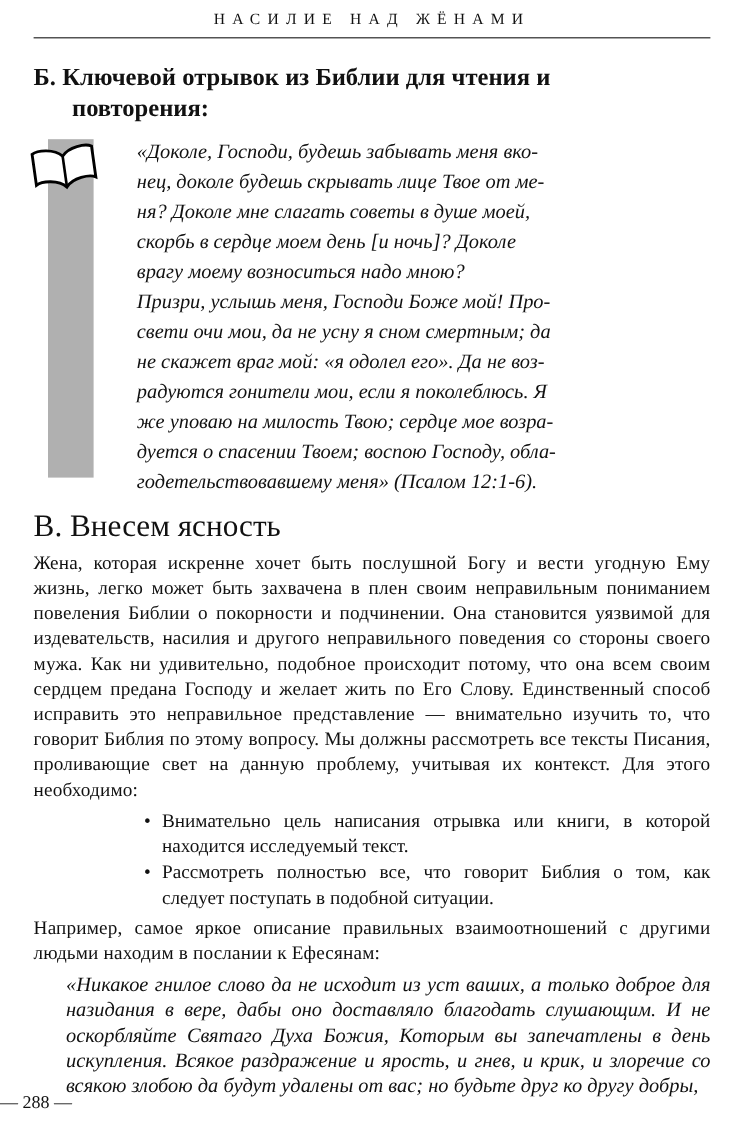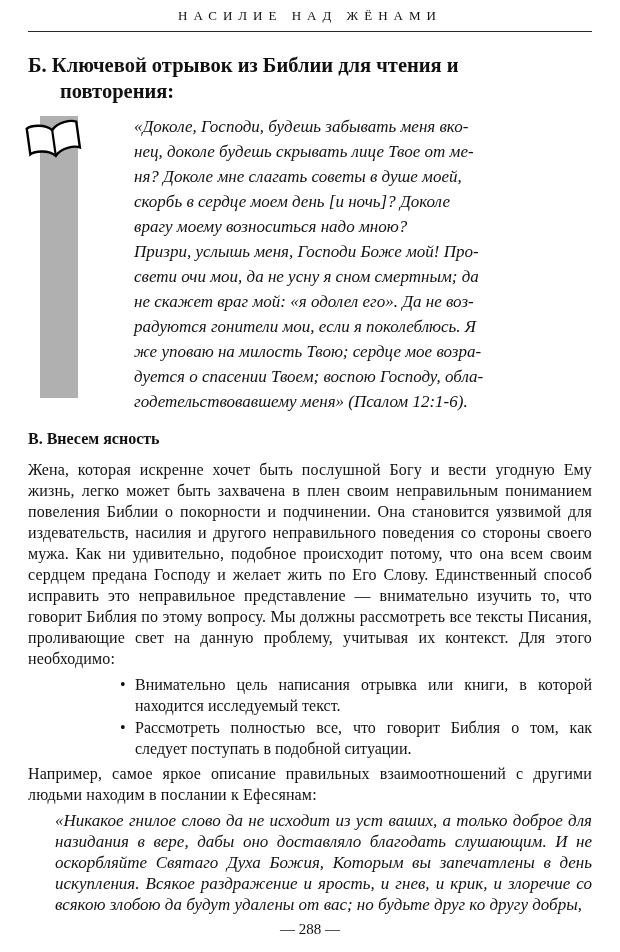--- a/index.html
+++ b/index.html
@@ -46,26 +46,25 @@
   .book-icon {
     position: absolute;
     left: -4px;
     top: 4px;
   }
   .psalm-quote {
     font-style: italic;
     font-size: 17px;
     line-height: 25px;
     white-space: pre-line;
-    margin-left: 20px;
   }
   .heading-v {
     margin-top: 10px;
-    font-size: 16px;
-    font-weight: bold;
+    font-size: 26px;
+    font-weight: normal;
     line-height: 26px;
   }
   .body-par {
     margin-top: 7px;
     font-size: 16px;
     line-height: 21px;
     text-align: justify;
     letter-spacing: 0.15px;
   }
   .bullet-list {
@@ -83,22 +82,21 @@
   .bullet-marker { display: inline-block; width: 15px; text-indent: 0; }
   .ephesians-quote {
     margin: 5px 0 0 27px;
     font-style: italic;
     font-size: 17px;
     line-height: 21px;
     text-align: justify;
   }
   .page-footer {
     position: absolute;
-    left: 0; right: 0; bottom: 14px;
-    text-align: center;
+    left: 0; right: 0; bottom: 24px;
     font-size: 15px;
   }
 </style>
 </head>
 <body>
 
 <div class="running-head">НАСИЛИЕ НАД ЖЁНАМИ</div>
 
 <h2 class="heading-b">Б. Ключевой отрывок из Библии для чтения и повторения:</h2>
 

